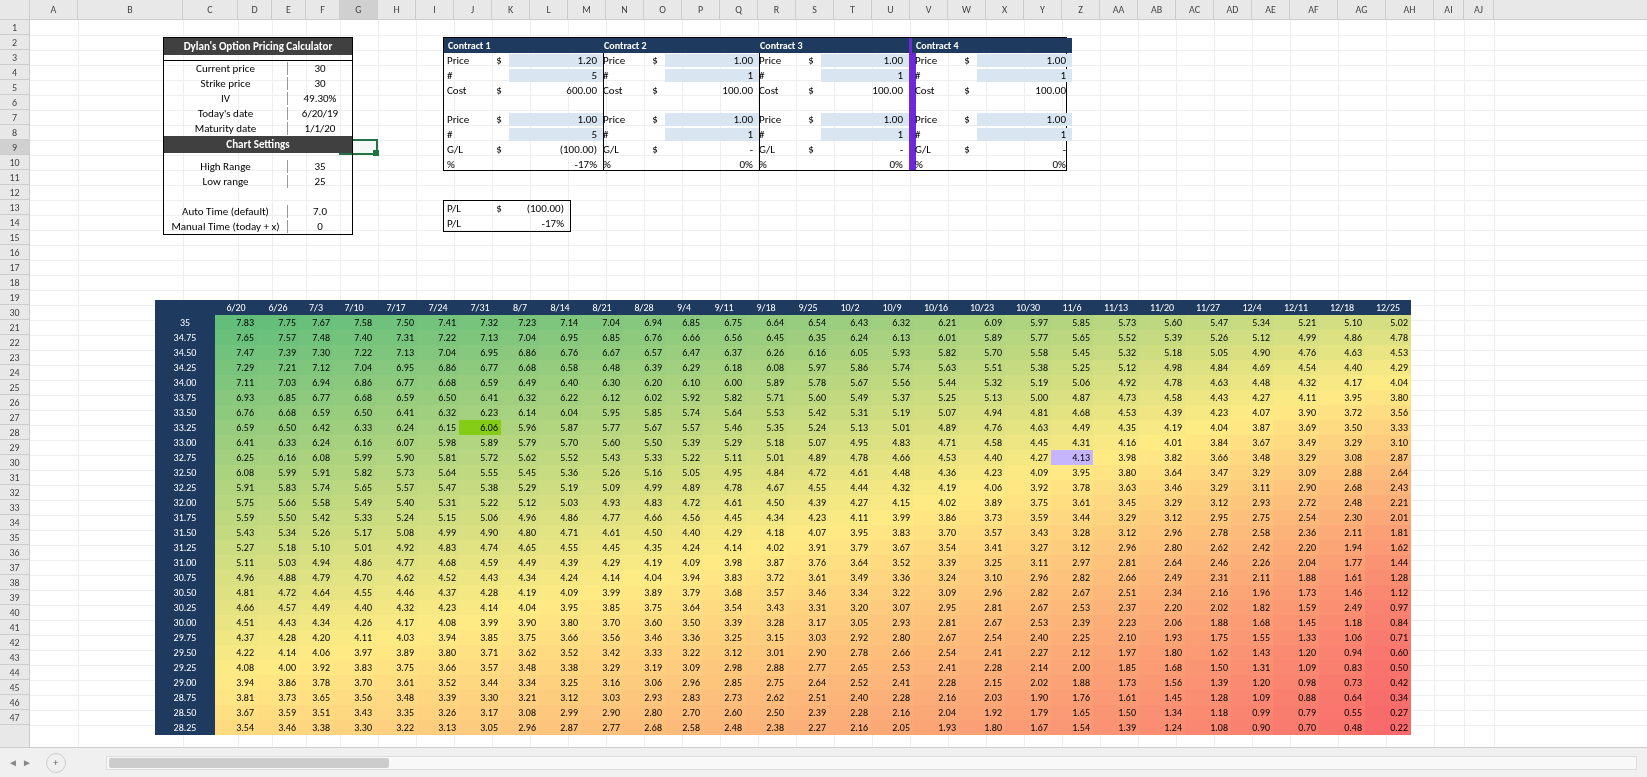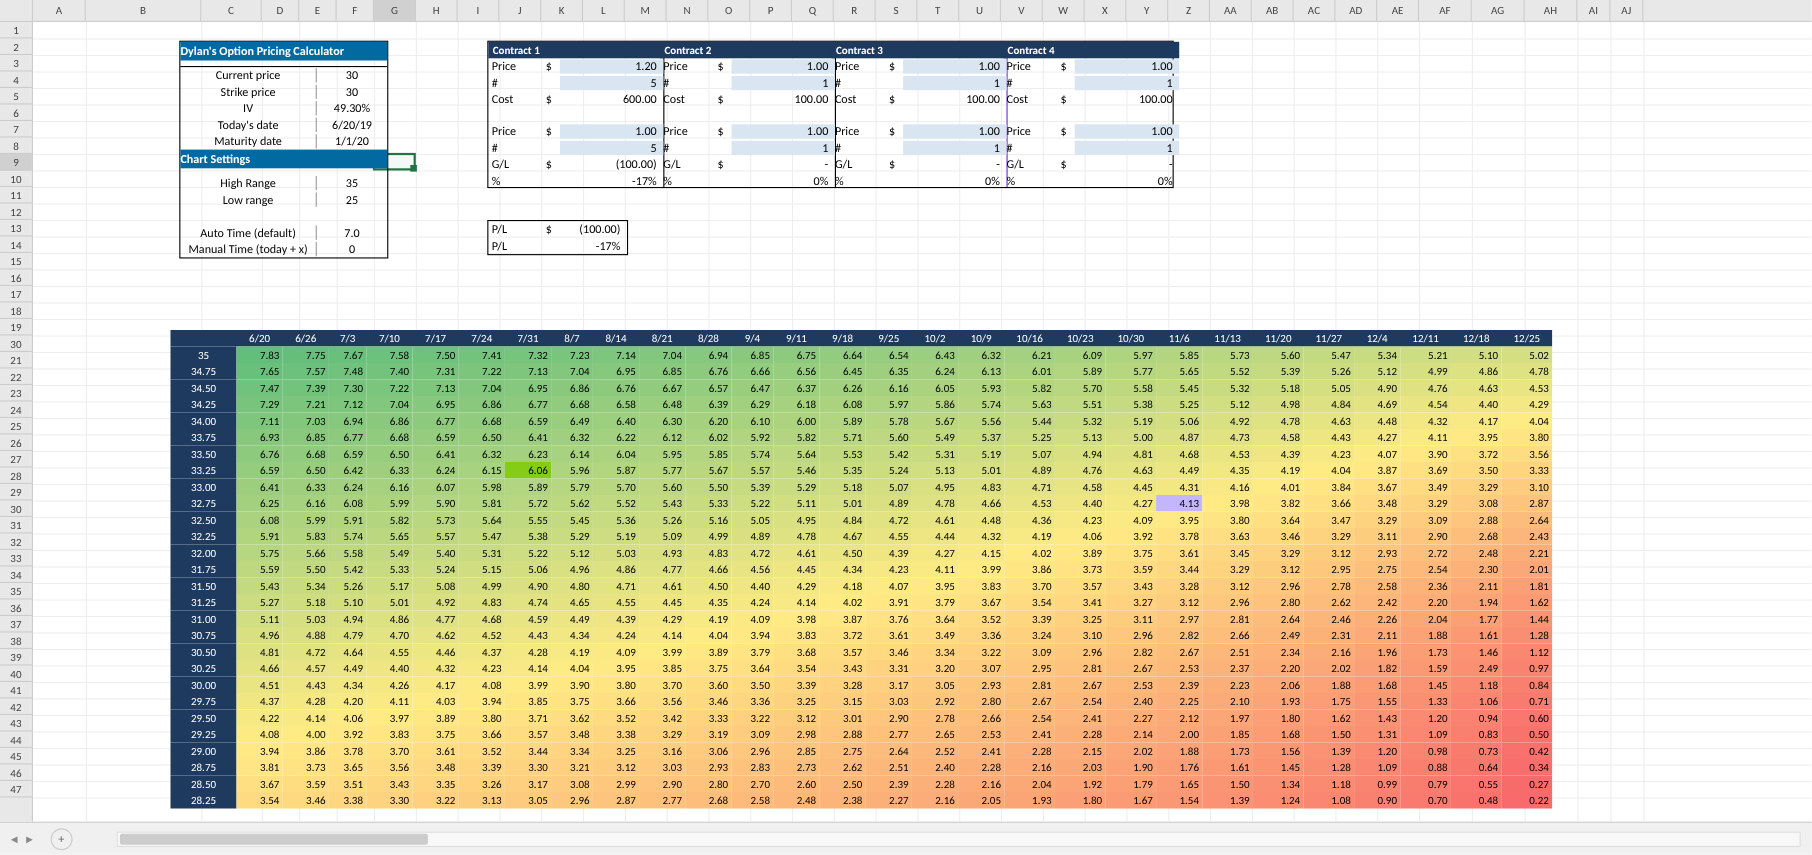--- a/index.html
+++ b/index.html
@@ -12,21 +12,21 @@
 .body-area{display:flex;height:calc(100% - 50px);overflow:hidden}
 .rowhdr-col{width:30px;background:#e8e8e8;border-right:1px solid #ccc}
 .rh{height:15px;border-bottom:1px solid #ccc;text-align:center;line-height:15px;font-size:10px;color:#444}
 .rh.sel{background:#d0d0d0}
 .grid{position:relative;flex:1;background:#fff}
 .gridlines-v{position:absolute;top:0;bottom:0;border-right:1px solid #eee}
 .gridlines-h{position:absolute;left:0;right:0;border-bottom:1px solid #eee}
 .sel-cell{position:absolute;border:2px solid #217346;background:rgba(33,115,70,0.05)}
 .sel-handle{position:absolute;width:6px;height:6px;background:#217346;right:-3px;bottom:-3px}
 .box{position:absolute;border:1.5px solid #000}
-.hdr-bar{background:#0369a1;color:#fff;font-weight:bold;padding:2px 0}
+.hdr-bar{background:#404040;color:#fff;font-weight:bold;text-align:center;padding:2px 0}
 .row-c{display:flex;height:15px;align-items:center}
 .lbl{text-align:center;flex:1}
 .val{text-align:center;border-left:1px solid #999}
 .pl-contracts{position:absolute;border:1.5px solid #000}
 .contract-col{position:absolute;width:160px}
 .ct-hdr{background:#1f3a5f;color:#fff;font-weight:bold;padding:1px 4px;font-size:10px}
 .ct-row{display:flex;height:15px;align-items:center}
 .ct-l{width:45px;padding-left:3px}
 .ct-d{width:20px;text-align:center}
 .ct-v{flex:1;text-align:right;padding-right:6px}
@@ -356,21 +356,21 @@
                 <div class="ct-l">G/L</div>
                 <div class="ct-d">$</div>
                 <div class="ct-v">-</div>
               </div>
     <div class="ct-row">
                 <div class="ct-l">%</div>
                 <div class="ct-d"></div>
                 <div class="ct-v">0%</div>
               </div>
   </div>
-            <div class="contract-col" style="left:312px;top:0;border-right:1px solid #6d28d9;height:100%">
+            <div class="contract-col" style="left:312px;top:0;border-right:7px solid #6d28d9;height:100%">
     <div class="ct-hdr">Contract 3</div>
     <div class="ct-row">
                 <div class="ct-l">Price</div>
                 <div class="ct-d">$</div>
                 <div class="ct-v inp">1.00</div>
               </div>
     <div class="ct-row">
                 <div class="ct-l">#</div>
                 <div class="ct-d"></div>
                 <div class="ct-v inp">1</div>

